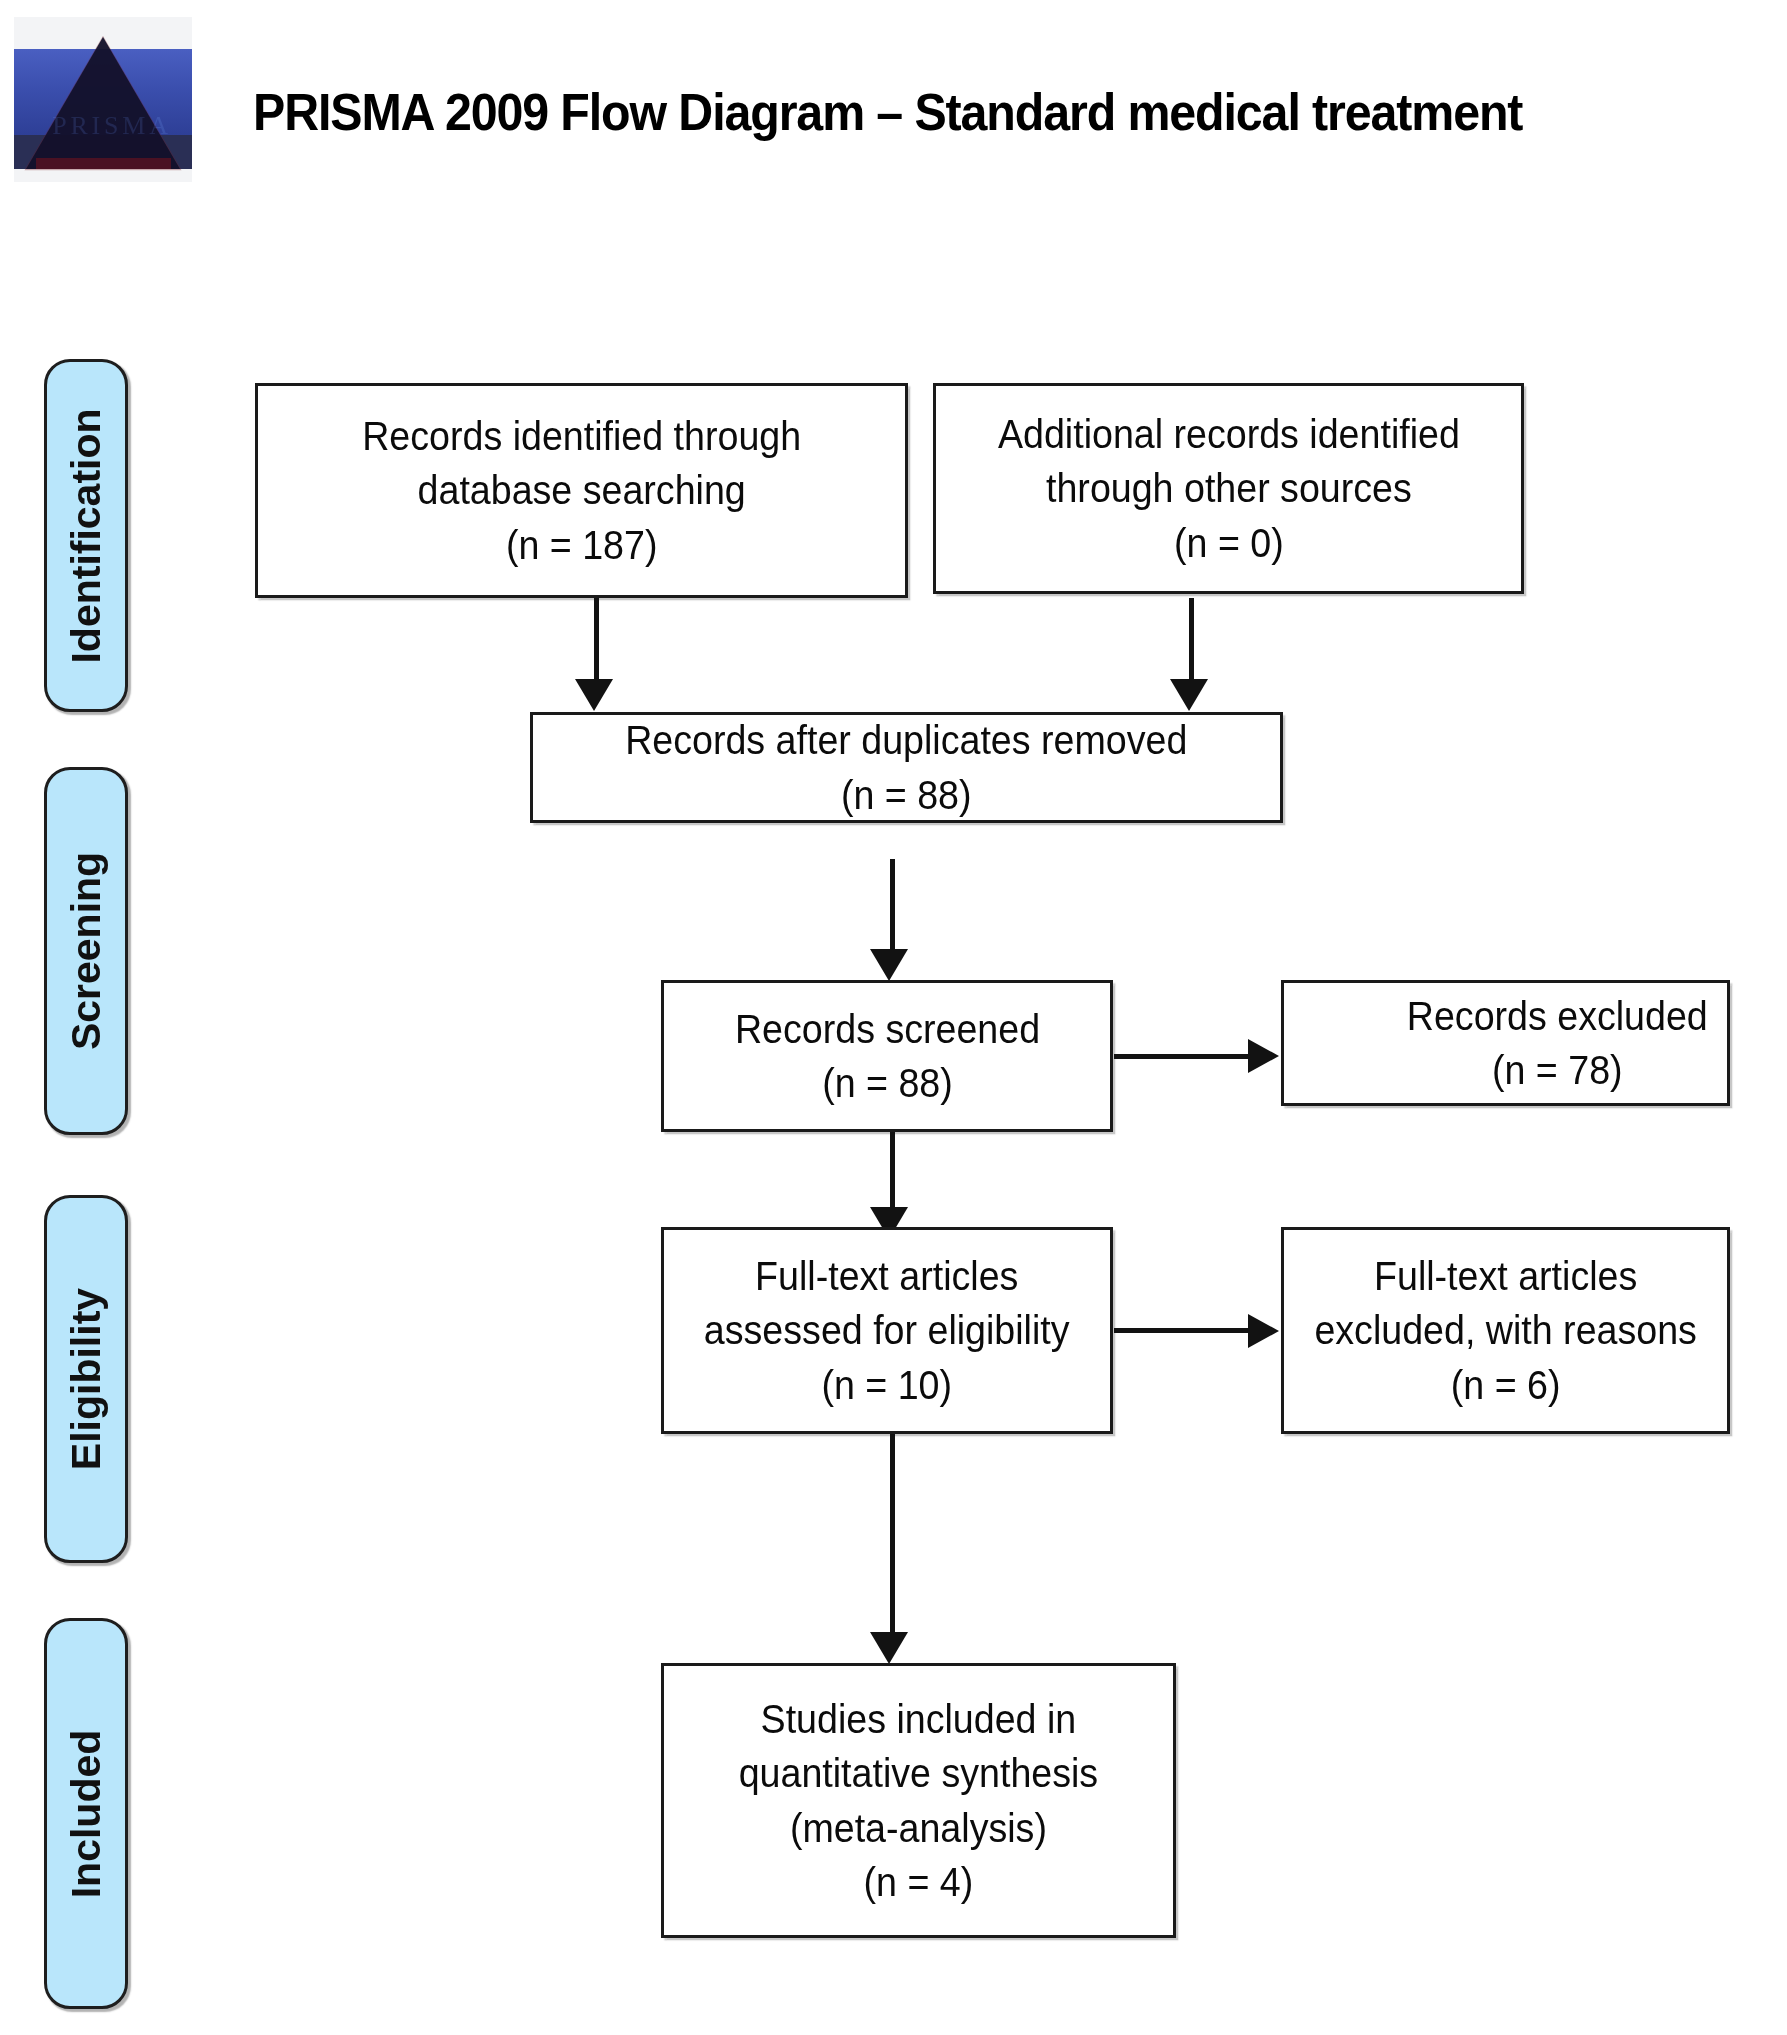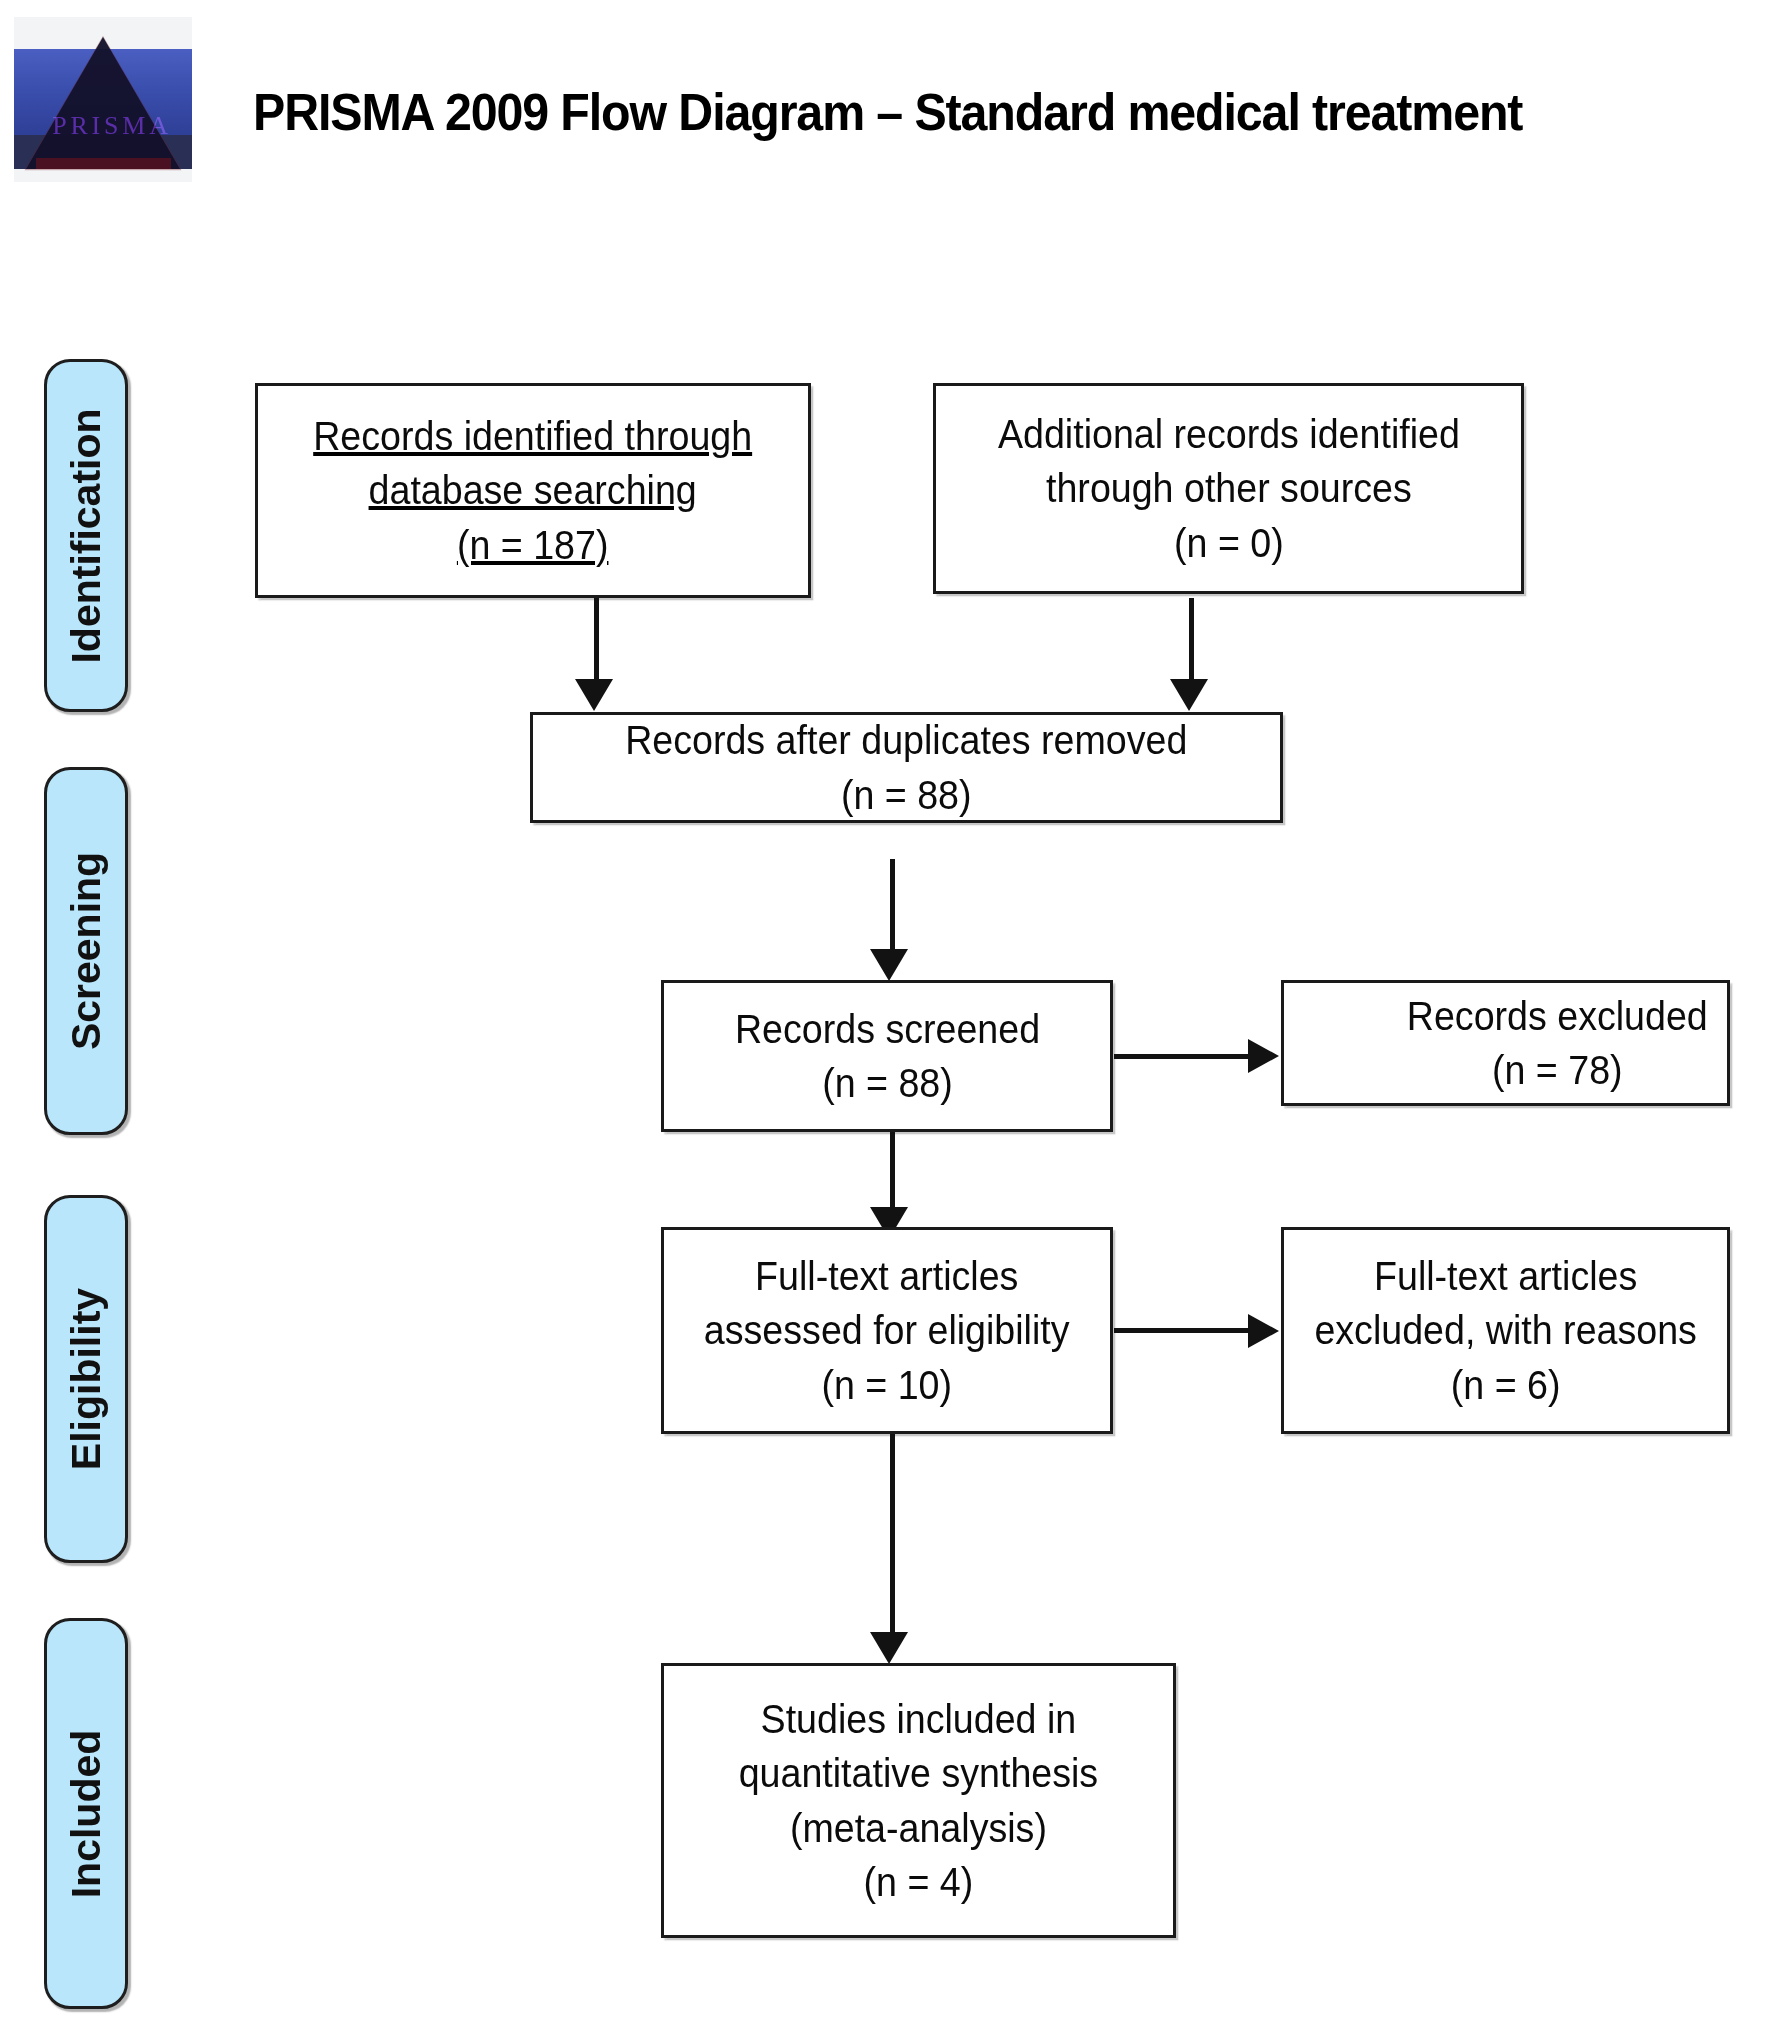--- a/index.html
+++ b/index.html
@@ -57,21 +57,21 @@
     border-left: 77px solid transparent;
     border-right: 77px solid transparent;
     border-bottom: 132px solid rgba(120,30,40,0.35);
     transform: scale(1.02);
   }
   #logo .wordmark {
     position: absolute;
     left: 0; top: 94px;
     width: 196px;
     text-align: center;
-    color: #4c1d95;
+    color: #0f172a;
     font-family: "Liberation Serif", serif;
     font-size: 26px;
     letter-spacing: 3.8px;
     font-weight: 400;
     text-shadow: 0 0.8px 1.5px rgba(0,0,0,0.6);
     mix-blend-mode: screen;
   }
   #logo .base {
     position: absolute;
     left: 21.5px; top: 141px;
@@ -189,21 +189,21 @@
   </div>
 
   <div class="stage-pill" style="left:44px; top:1195px; width:84px; height:368px;">
     <span class="stage-label">Eligibility</span>
   </div>
 
   <div class="stage-pill" style="left:44px; top:1618px; width:84px; height:391px;">
     <span class="stage-label">Included</span>
   </div>
 
-  <div class="flow-box" style="left:255px; top:383px; width:556px; height:215px;text-decoration:underline;">
+  <div class="flow-box" style="left:255px; top:383px; width:653px; height:215px;">
     <div class="box-text">
       <div>Records identified through</div>
       <div>database searching</div>
       <div>(n = 187)</div>
     </div>
   </div>
 
   <div class="flow-box" style="left:933px; top:383px; width:591px; height:211px;">
     <div class="box-text">
       <div>Additional records identified</div>

